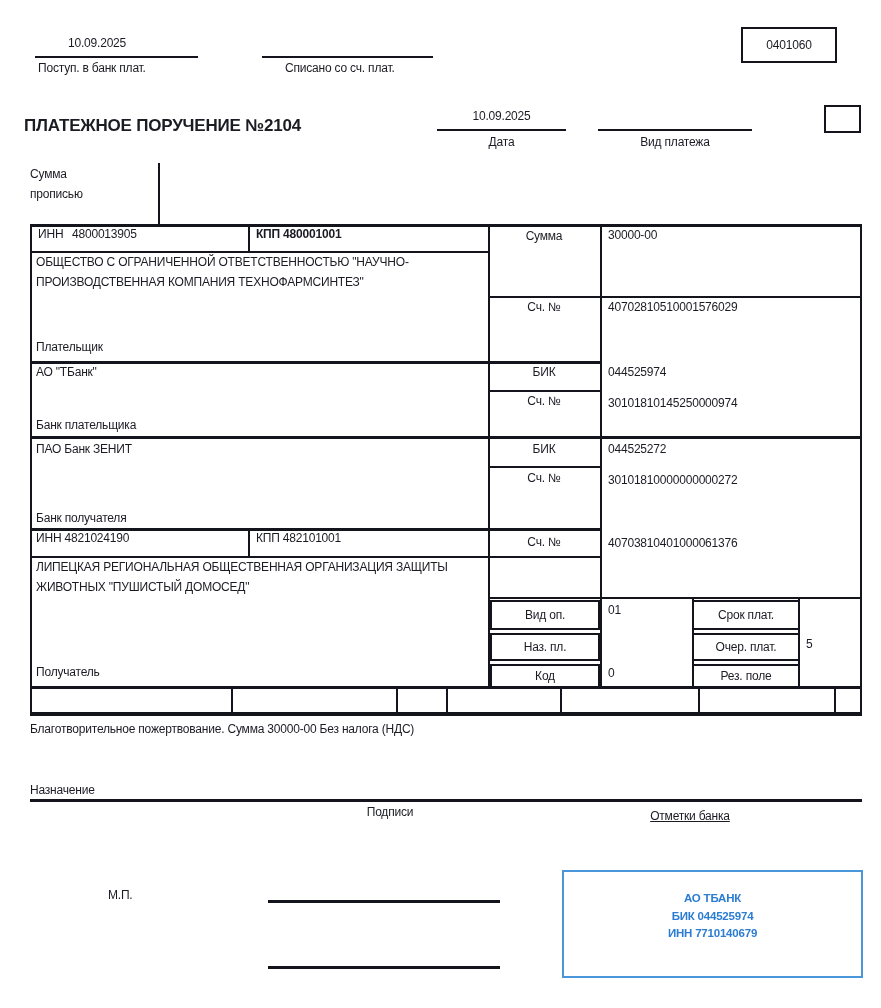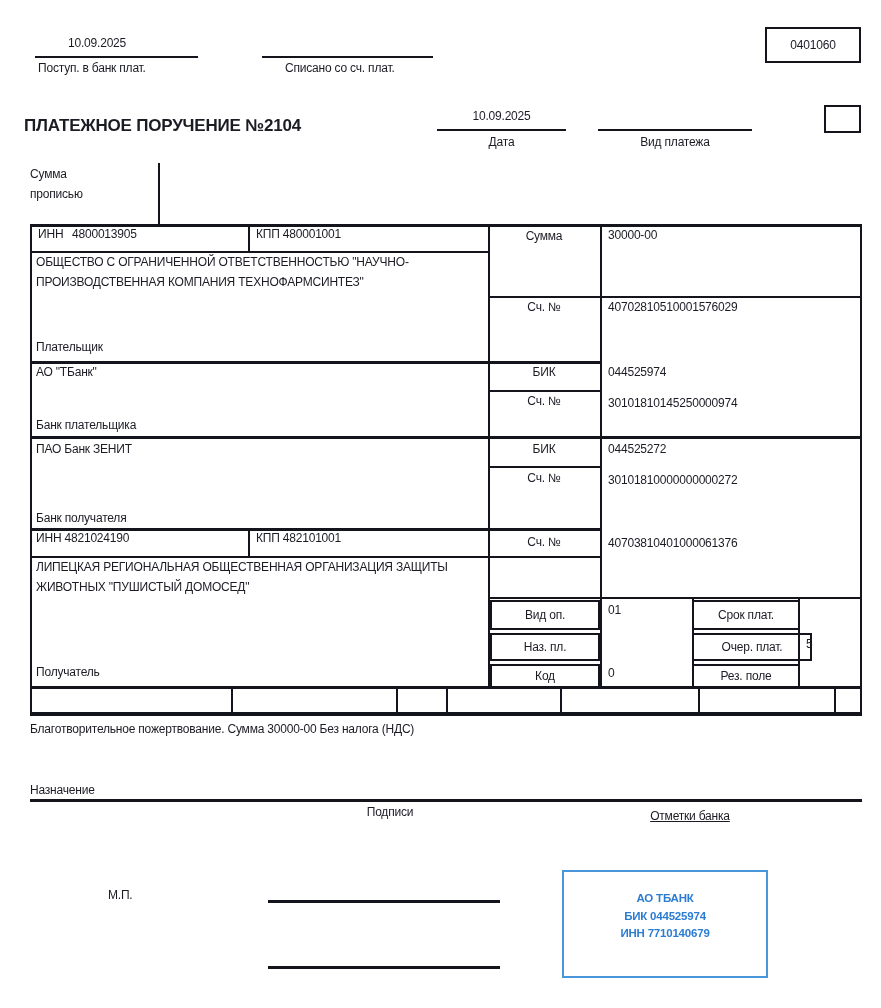--- a/index.html
+++ b/index.html
@@ -8,38 +8,38 @@
         font-size:12px;letter-spacing:-0.2px;overflow:hidden;}
   .t{position:absolute;white-space:nowrap;line-height:1.15;}
   .b{font-weight:bold;}
   .c{text-align:center;}
   .hl{position:absolute;background:#14141c;height:2px;}
   .hl3{position:absolute;background:#14141c;height:3px;}
   .vl{position:absolute;background:#14141c;width:2px;}
   .box{position:absolute;border:2px solid #14141c;box-sizing:border-box;}
   .lblbox{position:absolute;border:2px solid #14141c;box-sizing:border-box;
           display:flex;align-items:center;justify-content:center;}
-  #stamp{position:absolute;left:562px;top:870px;width:206px;height:108px;
+  #stamp{position:absolute;left:562px;top:870px;width:301px;height:108px;
          border:2px solid #4a96db;box-sizing:border-box;text-align:center;
          color:#2b7cd3;font-weight:bold;font-size:11.5px;padding-top:18px;}
   #stamp div{line-height:17.5px;}
 </style>
 </head>
 <body>
 
 <div id="page">
 
   <div class="t" style="left:68px;top:37px;">10.09.2025</div>
   <div class="hl" style="left:35px;top:56px;width:163px;"></div>
   <div class="t" style="left:38px;top:62px;">Поступ. в банк плат.</div>
 
   <div class="hl" style="left:262px;top:56px;width:171px;"></div>
   <div class="t" style="left:285px;top:62px;">Списано со сч. плат.</div>
 
-  <div class="box" style="left:765px;top:27px;width:96px;height:36px;display:flex;align-items:center;justify-content:center;">
+  <div class="box" style="left:741px;top:27px;width:96px;height:36px;display:flex;align-items:center;justify-content:center;">
     <span>0401060</span>
   </div>
 
   <div class="t b" style="left:24px;top:116px;font-size:17px;">ПЛАТЕЖНОЕ ПОРУЧЕНИЕ №2104</div>
 
   <div class="t c" style="left:437px;top:110px;width:129px;">10.09.2025</div>
   <div class="hl" style="left:437px;top:129px;width:129px;"></div>
   <div class="t c" style="left:437px;top:136px;width:129px;">Дата</div>
 
   <div class="hl" style="left:598px;top:129px;width:154px;"></div>
@@ -75,21 +75,21 @@
 
   <div class="vl" style="left:231px;top:686px;height:28px;"></div>
   <div class="vl" style="left:396px;top:686px;height:28px;"></div>
   <div class="vl" style="left:446px;top:686px;height:28px;"></div>
   <div class="vl" style="left:560px;top:686px;height:28px;"></div>
   <div class="vl" style="left:698px;top:686px;height:28px;"></div>
   <div class="vl" style="left:834px;top:686px;height:28px;"></div>
 
   <div class="t" style="left:38px;top:228px;">ИНН</div>
   <div class="t" style="left:72px;top:228px;">4800013905</div>
-  <div class="t" style="left:256px;top:228px;">КПП 480001001</div>
+  <div class="t" style="left:256px;top:228px;font-weight:bold;">КПП 480001001</div>
   <div class="t" style="left:36px;top:256px;">ОБЩЕСТВО С ОГРАНИЧЕННОЙ ОТВЕТСТВЕННОСТЬЮ "НАУЧНО-</div>
   <div class="t" style="left:36px;top:276px;">ПРОИЗВОДСТВЕННАЯ КОМПАНИЯ ТЕХНОФАРМСИНТЕЗ"</div>
   <div class="t" style="left:36px;top:341px;">Плательщик</div>
 
   <div class="t c" style="left:488px;top:230px;width:112px;">Сумма</div>
   <div class="t" style="left:608px;top:229px;">30000-00</div>
   <div class="t c" style="left:488px;top:301px;width:112px;">Сч. №</div>
   <div class="t" style="left:608px;top:301px;">40702810510001576029</div>
 
   <div class="t" style="left:36px;top:366px;">АО "ТБанк"</div>
@@ -119,21 +119,21 @@
   </div>
   <div class="lblbox" style="left:490px;top:633px;width:110px;height:28px;">
     <span>Наз. пл.</span>
   </div>
   <div class="lblbox" style="left:490px;top:664px;width:110px;height:24px;">
     <span>Код</span>
   </div>
   <div class="lblbox" style="left:692px;top:600px;width:108px;height:30px;">
     <span>Срок плат.</span>
   </div>
-  <div class="lblbox" style="left:692px;top:633px;width:120px;height:28px;">
+  <div class="lblbox" style="left:692px;top:633px;width:108px;height:28px;">
     <span>Очер. плат.</span>
   </div>
   <div class="lblbox" style="left:692px;top:664px;width:108px;height:24px;">
     <span>Рез. поле</span>
   </div>
   <div class="t" style="left:608px;top:604px;">01</div>
   <div class="t" style="left:608px;top:667px;">0</div>
   <div class="t" style="left:806px;top:638px;">5</div>
 
   <div class="t" style="left:30px;top:723px;">Благотворительное пожертвование. Сумма 30000-00 Без налога (НДС)</div>

